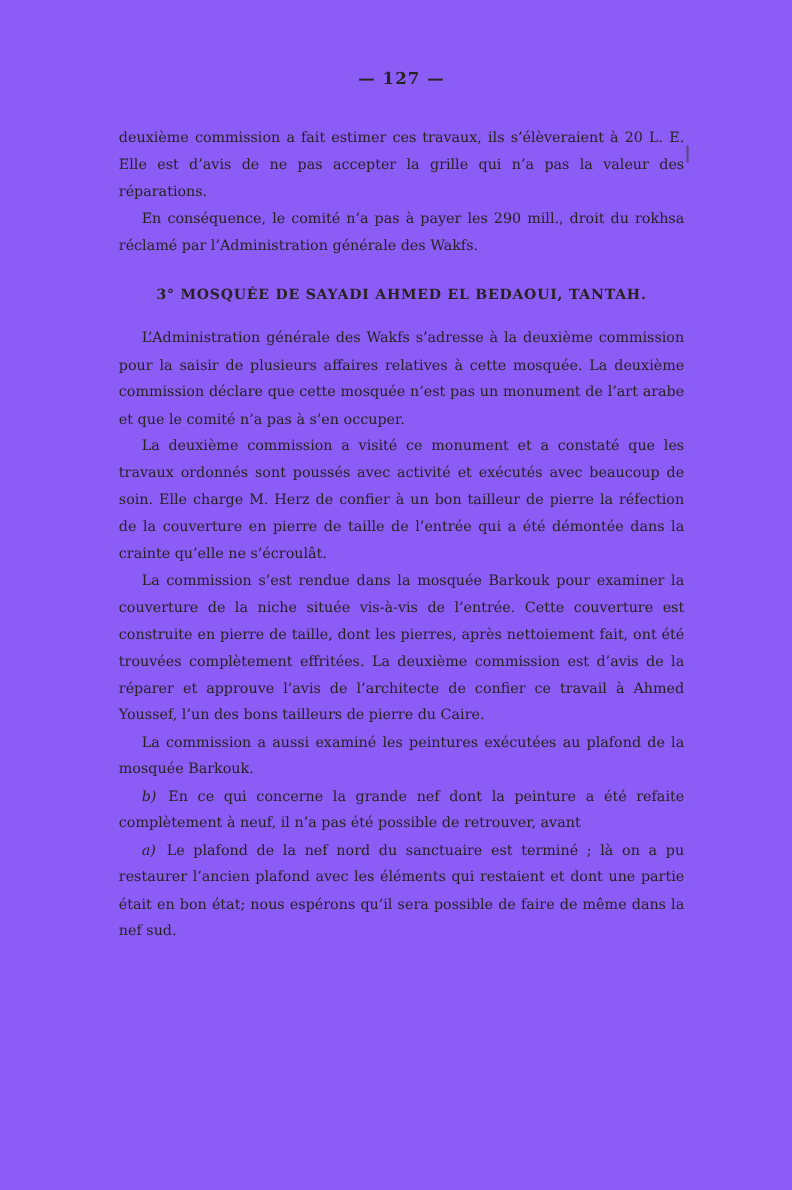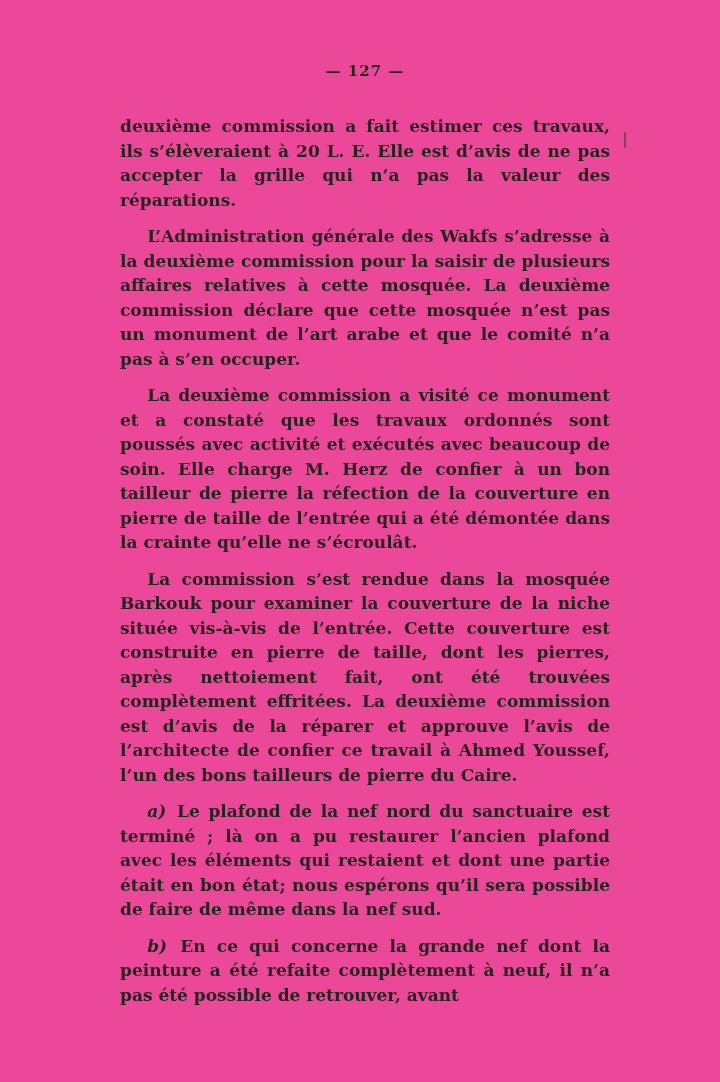--- a/index.html
+++ b/index.html
@@ -5,42 +5,41 @@
   html, body {
     margin: 0;
     padding: 0;
     background: #f4f2ec;
   }
   .page {
     position: relative;
     width: 720px;
     height: 1082px;
     margin: 0 auto;
-    background: #ec4899;
+    background: #8b5cf6;
     color: #27241f;
     font-family: "DejaVu Serif", "Liberation Serif", serif;
     box-sizing: border-box;
     padding: 62px 98px 40px 108px;
     overflow: hidden;
   }
   .page-number {
     text-align: center;
     font-weight: 700;
     font-size: 15px;
     letter-spacing: 1px;
     margin: 0 0 34px 0;
   }
   .body-text p.para {
-    margin: 12px;
-    font-size: 17px;
+    margin: 0;
+    font-size: 13px;
     line-height: 24.5px;
     text-align: justify;
     text-indent: 1.6em;
     hyphens: none;
-    font-weight: bold;
   }
   .body-text p.para.no-indent {
     text-indent: 0;
   }
   h2.heading {
     margin: 24px 0 19px 0;
     text-align: center;
     font-size: 12.8px;
     font-weight: 700;
     letter-spacing: 0.7px;
@@ -66,30 +65,33 @@
 <main class="page">
 
   <div class="scan-artifact"></div>
 
   <div class="page-number">— 127 —</div>
 
   <div class="body-text">
 
     <p class="para no-indent">deuxième commission a fait estimer ces travaux, ils s’élèveraient à 20 L. E. Elle est d’avis de ne pas accepter la grille qui n’a pas la valeur des réparations.</p>
 
+    <p class="para">En conséquence, le comité n’a pas à payer les 290 mill., droit du rokhsa réclamé par l’Administration générale des Wakfs.</p>
 
+    <h2 class="heading">3° MOSQUÉE DE SAYADI AHMED EL BEDAOUI, TANTAH.</h2>
 
     <p class="para">L’Administration générale des Wakfs s’adresse à la deuxième commission pour la saisir de plusieurs affaires relatives à cette mosquée. La deuxième commission déclare que cette mosquée n’est pas un monument de l’art arabe et que le comité n’a pas à s’en occuper.</p>
 
 
     <p class="para">La deuxième commission a visité ce monument et a constaté que les travaux ordonnés sont poussés avec activité et exécutés avec beaucoup de soin. Elle charge M. Herz de confier à un bon tailleur de pierre la réfection de la couverture en pierre de taille de l’entrée qui a été démontée dans la crainte qu’elle ne s’écroulât.</p>
 
 
     <p class="para">La commission s’est rendue dans la mosquée Barkouk pour examiner la couverture de la niche située vis-à-vis de l’entrée. Cette couverture est construite en pierre de taille, dont les pierres, après nettoiement fait, ont été trouvées complètement effritées. La deuxième commission est d’avis de la réparer et approuve l’avis de l’architecte de confier ce travail à Ahmed Youssef, l’un des bons tailleurs de pierre du Caire.</p>
 
+    <p class="para">La commission a aussi examiné les peintures exécutées au plafond de la mosquée Barkouk.</p>
+
+    <p class="para"><em class="item-marker">b)</em> <span>En ce qui concerne la grande nef dont la peinture a été refaite complètement à neuf, il n’a pas été possible de retrouver, avant</span></p>
 
     <p class="para"><em class="item-marker">a)</em> <span>Le plafond de la nef nord du sanctuaire est terminé ; là on a pu restaurer l’ancien plafond avec les éléments qui restaient et dont une partie était en bon état; nous espérons qu’il sera possible de faire de même dans la nef sud.</span></p>
-
-    <p class="para"><em class="item-marker">b)</em> <span>En ce qui concerne la grande nef dont la peinture a été refaite complètement à neuf, il n’a pas été possible de retrouver, avant</span></p>
 
   </div>
 
 </main>
 
 </body></html>

